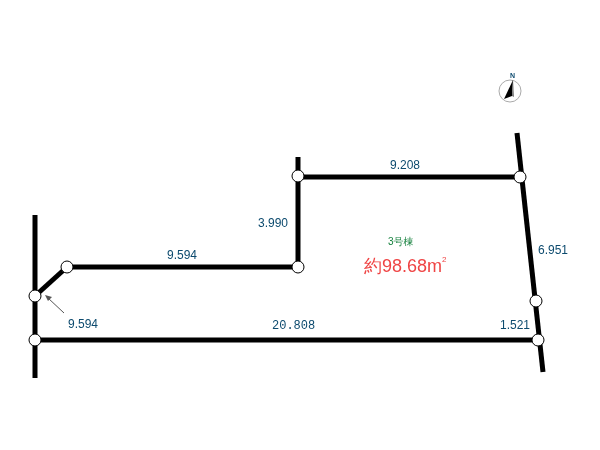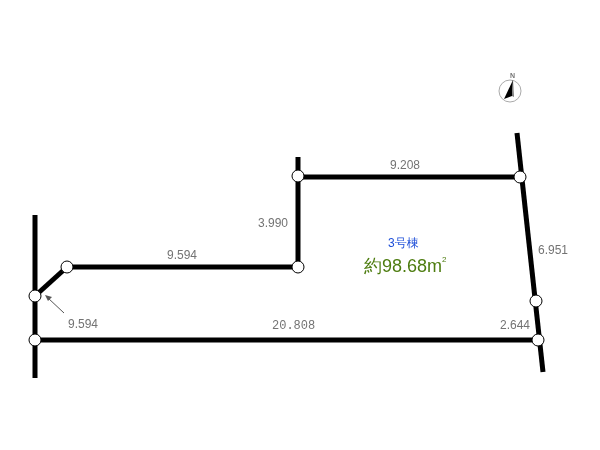--- a/index.html
+++ b/index.html
@@ -1,20 +1,20 @@
 <!DOCTYPE html>
 <html><head>
 <meta charset="utf-8">
 <style>
   html, body { margin: 0; padding: 0; background: #ffffff; }
   body { width: 600px; height: 450px; position: relative; overflow: hidden; font-family: "Liberation Sans", "DejaVu Sans", sans-serif; }
   svg#plan { position: absolute; left: 0; top: 0; }
-  .lbl { position: absolute; font-size: 12px; color: #737373; white-space: nowrap; line-height: 1; }
-  .title { position: absolute; font-size: 12px; color: #1d4ed8; white-space: nowrap; }
-  .area { position: absolute; font-size: 18px; color: #4d7c0f; white-space: nowrap; text-align: center; }
+  .lbl { position: absolute; font-size: 12px; color: #0c4a6e; white-space: nowrap; line-height: 1; }
+  .title { position: absolute; font-size: 10px; color: #15803d; white-space: nowrap; }
+  .area { position: absolute; font-size: 18px; color: #ef4444; white-space: nowrap; text-align: center; }
   .area sup { font-size: 8px; vertical-align: 10px; }
 </style>
 </head>
 <body>
 
 <svg id="plan" width="600" height="450">
 
   <line x1="35" y1="215" x2="35" y2="378" stroke="#000" stroke-width="5"></line>
   <line x1="517" y1="133" x2="543" y2="372" stroke="#000" stroke-width="5"></line>
   <line x1="35" y1="296" x2="67" y2="267" stroke="#000" stroke-width="5"></line>
@@ -43,16 +43,16 @@
 </svg>
 
 <span class="lbl" style="left:510px; top:72px; font-size:7px; font-weight:bold;">N</span>
 
 <span class="lbl" style="left:390px; top:159px;">9.208</span>
 <span class="lbl" style="left:258px; top:217px;">3.990</span>
 <span class="lbl" style="left:167px; top:249px;">9.594</span>
 <span class="lbl" style="left:68px; top:318px;">9.594</span>
 <span class="lbl" style="left:272px; top:320px;font-family:Liberation Mono, monospace;">20.808</span>
 <span class="lbl" style="left:538px; top:244px;">6.951</span>
-<span class="lbl" style="left:500px; top:319px;">2.644</span>
+<span class="lbl" style="left:500px; top:319px;">1.521</span>
 
 <span class="title" style="left:388px; top:235px;">3号棟</span>
 <span class="area" style="left:364px; top:254px;"><span>約98.68m</span><sup>2</sup></span>
 
 </body></html>

